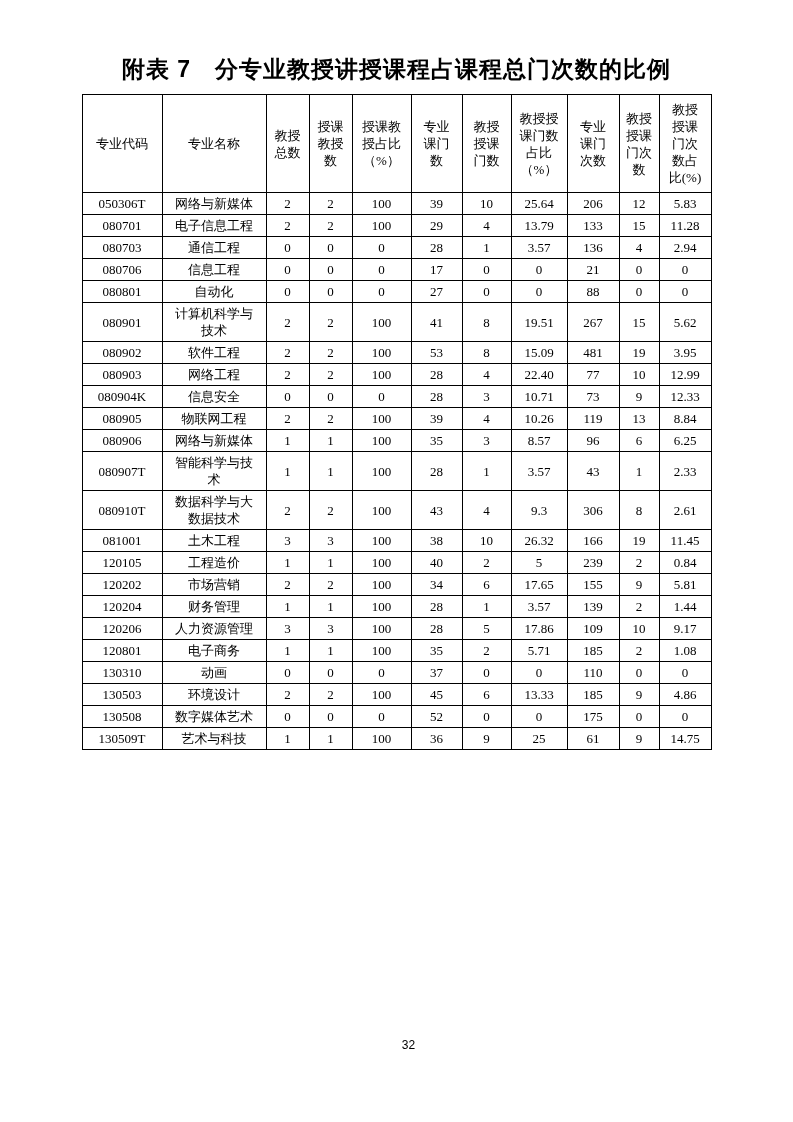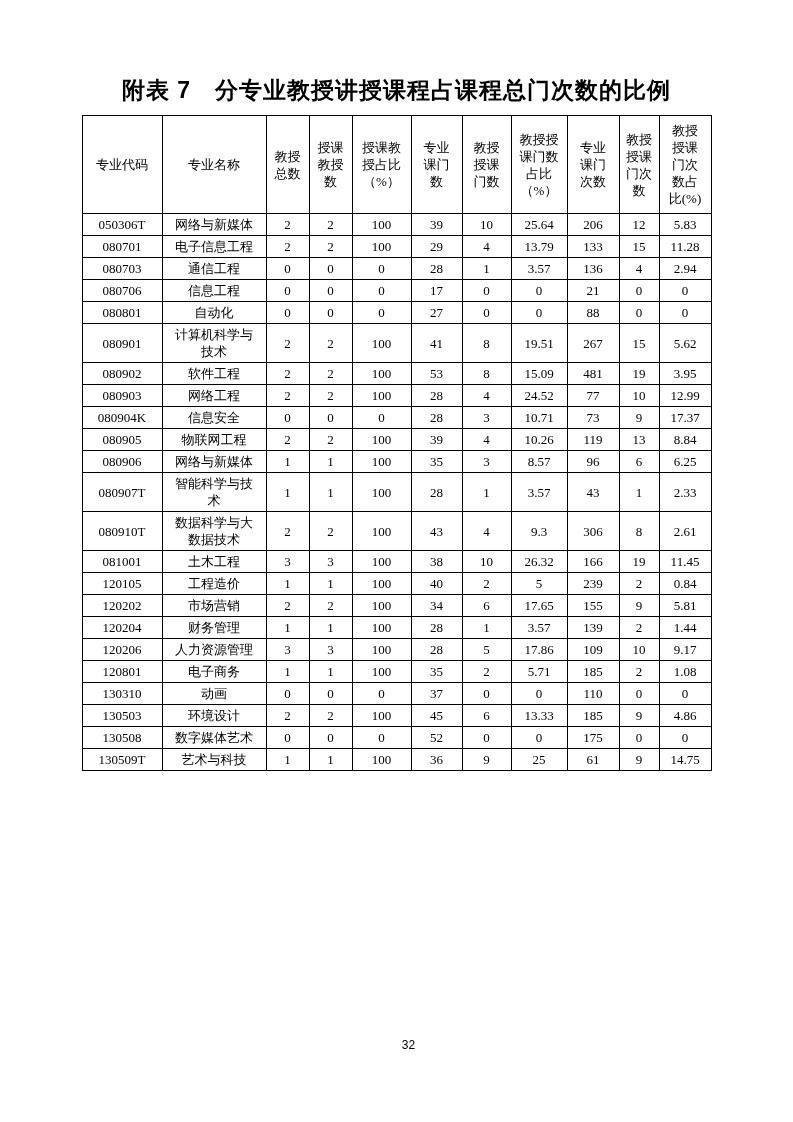--- a/index.html
+++ b/index.html
@@ -8,21 +8,21 @@
     position: relative;
     width: 793px;
     height: 1122px;
     margin: 0 auto;
     background: #ffffff;
     font-family: "Liberation Serif", "DejaVu Serif", serif;
     color: #000;
     overflow: hidden;
   }
   .doc-title {
-    padding-top: 75px;
+    padding-top: 54px;
     text-align: center;
     font-family: "Liberation Sans", "DejaVu Sans", sans-serif;
     font-weight: 700;
     font-size: 23px;
     letter-spacing: 1px;
     white-space: pre;
   }
   table.data-table {
     margin: 9px auto 0 auto;
     border-collapse: collapse;
@@ -202,37 +202,37 @@
           <td>3.95</td>
         </tr>
         <tr>
           <td>080903</td>
           <td>网络工程</td>
           <td>2</td>
           <td>2</td>
           <td>100</td>
           <td>28</td>
           <td>4</td>
-          <td>24.52</td>
+          <td>22.40</td>
           <td>77</td>
           <td>10</td>
           <td>12.99</td>
         </tr>
         <tr>
           <td>080904K</td>
           <td>信息安全</td>
           <td>0</td>
           <td>0</td>
           <td>0</td>
           <td>28</td>
           <td>3</td>
           <td>10.71</td>
           <td>73</td>
           <td>9</td>
-          <td>17.37</td>
+          <td>12.33</td>
         </tr>
         <tr>
           <td>080905</td>
           <td>物联网工程</td>
           <td>2</td>
           <td>2</td>
           <td>100</td>
           <td>39</td>
           <td>4</td>
           <td>10.26</td>

